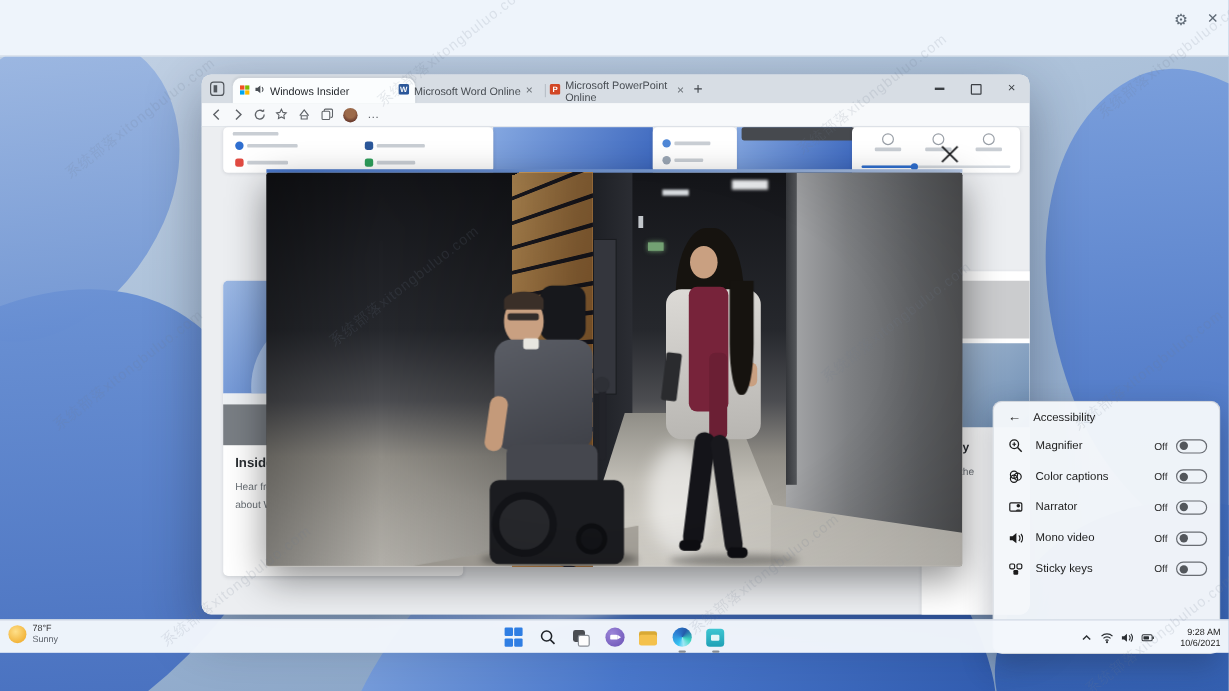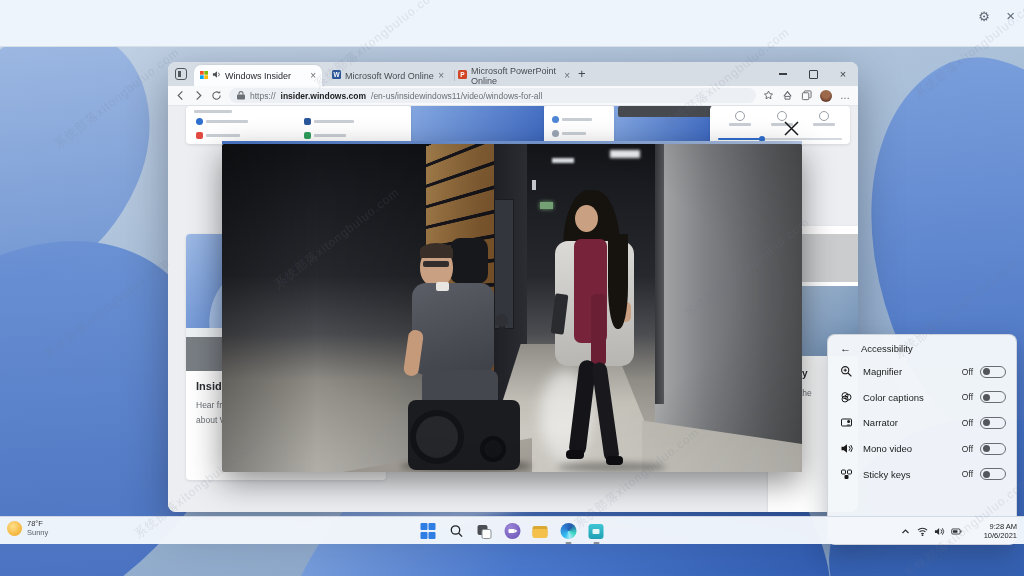--- a/index.html
+++ b/index.html
@@ -229,21 +229,21 @@
     <div class="caption-text">
     </div>
     <div class="cap-gear">⚙</div>
     <div class="cap-close">×</div>
   </div>
 
   <div class="browser">
 
     <div class="tabstrip">
       <div class="tab-actions"></div>
-      <div class="tab active" style="left:26px; width:128px;">
+      <div class="tab active" style="left:26px; width:152px;">
         <span class="fav">
           <svg width="8" height="8" viewBox="0 0 8 8">
               <rect width="3.7" height="3.7" fill="#f25022"></rect>
               <rect x="4.3" width="3.7" height="3.7" fill="#7fba00"></rect>
               <rect y="4.3" width="3.7" height="3.7" fill="#00a4ef"></rect>
               <rect x="4.3" y="4.3" width="3.7" height="3.7" fill="#ffb900"></rect>
             </svg>
         </span>
         <span class="fav">
           <svg width="9" height="9" viewBox="0 0 10 10">
@@ -287,29 +287,20 @@
       <svg class="navic" viewBox="0 0 12 12">
           <path d="M8 1.5 3.5 6 8 10.5" stroke="currentColor" stroke-width="1.3" fill="none"></path>
         </svg>
       <svg class="navic" viewBox="0 0 12 12">
           <path d="M4 1.5 8.5 6 4 10.5" stroke="currentColor" stroke-width="1.3" fill="none"></path>
         </svg>
       <svg class="navic" viewBox="0 0 12 12">
           <path d="M10 6a4 4 0 11-1.2-2.8" stroke="currentColor" stroke-width="1.2" fill="none"></path>
           <path d="M10 1v2.5H7.5z" fill="currentColor"></path>
         </svg>
-      <div class="url-pill">
-        <svg width="8" height="9" viewBox="0 0 8 9">
-            <rect y="3.5" width="8" height="5" rx="1" fill="#6a7076"></rect>
-            <path d="M2 3.5V2.6a2 2 0 014 0v.9" stroke="#6a7076" stroke-width="1.1" fill="none"></path>
-          </svg>
-        <span>https://</span>
-          <b>insider.windows.com</b>
-          <span>/en-us/insidewindows11/video/windows-for-all</span>
-      </div>
       <div class="tbicons">
         <svg viewBox="0 0 12 12">
             <path d="M6 1.2 7.4 4l3 .4-2.2 2.1.5 3L6 8.1 3.3 9.5l.5-3L1.6 4.4l3-.4z" stroke="currentColor" stroke-width="1" fill="none"></path>
           </svg>
         <svg viewBox="0 0 12 12">
             <path d="M2 7 6 1.8 10 7" stroke="currentColor" stroke-width="1.1" fill="none"></path>
             <path d="M3.3 7h5.4v3H3.3z" stroke="currentColor" stroke-width="1" fill="none"></path>
           </svg>
         <svg viewBox="0 0 12 12">
             <rect x="1.5" y="3" width="7" height="7.5" rx="1" stroke="currentColor" stroke-width="1" fill="none"></rect>

